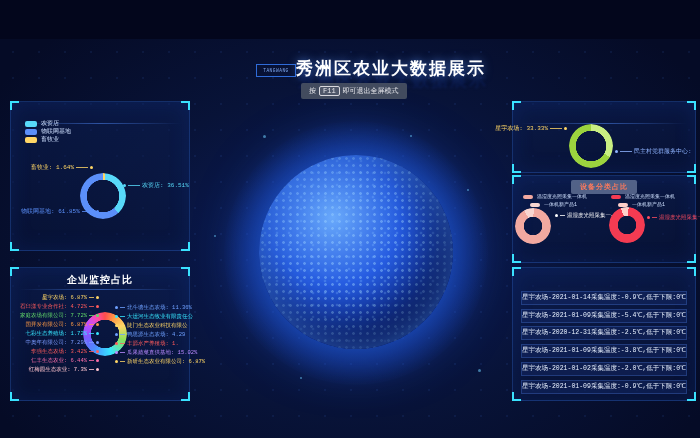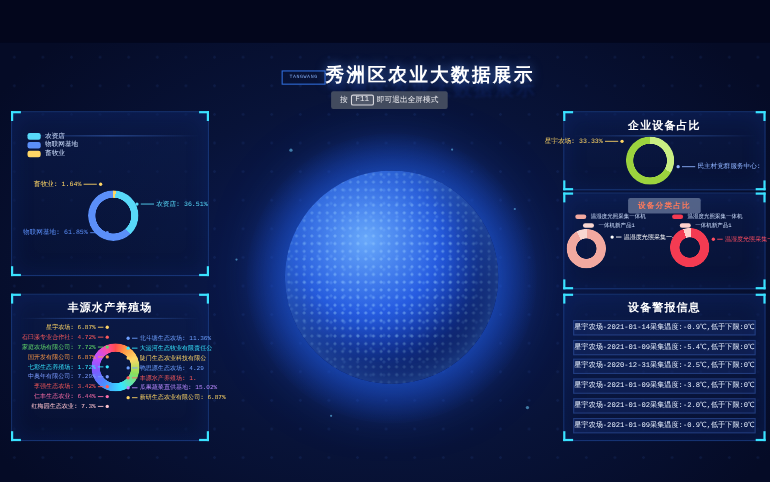--- a/index.html
+++ b/index.html
@@ -144,21 +144,21 @@
         <span class="lead lead-m"></span>
         <span class="dot"></span>
     </div>
   </section>
 
   <section class="panel p2">
     <span class="cnr c-tl"></span>
       <span class="cnr c-tr"></span>
       <span class="cnr c-bl"></span>
       <span class="cnr c-br"></span>
-    <h2 class="panel-title">丰源水产养殖场</h2>
+    <h2 class="panel-title">企业监控占比</h2>
     <div class="rule"></div>
     <div class="donut donut2"></div>
     <div class="clabel tiny just-end" style="left: 2px; top: 26px; width: 86px; color: rgb(255, 214, 102);">
         <span>星宇农场: 6.87%</span>
         <span class="lead lead-s"></span>
         <span class="dot"></span>
       </div>
     <div class="clabel tiny just-end" style="left: 2px; top: 35px; width: 86px; color: rgb(255, 91, 91);">
         <span>石臼漾专业合作社: 4.72%</span>
         <span class="lead lead-s"></span>
@@ -234,21 +234,20 @@
         <span class="lead lead-s"></span>
         <span>新研生态农业有限公司: 6.87%</span>
       </div>
   </section>
 
   <section class="panel p3">
     <span class="cnr c-tl"></span>
       <span class="cnr c-tr"></span>
       <span class="cnr c-bl"></span>
       <span class="cnr c-br"></span>
-    <h2 class="panel-title">企业设备占比</h2>
     <div class="rule"></div>
     <div class="donut donut3"></div>
     <div class="clabel just-end" style="left: 2px; top: 22px; width: 52px; color: rgb(255, 214, 102);">
       <span>星宇农场: 33.33%</span>
         <span class="lead lead-m"></span>
         <span class="dot"></span>
     </div>
     <div class="clabel" style="left: 102px; top: 45px; color: rgb(143, 179, 255);">
       <span class="dot"></span>
         <span class="lead lead-m"></span>
@@ -290,21 +289,20 @@
         <span class="lead lead-s"></span>
         <span>温湿度光照采集一—</span>
     </div>
   </section>
 
   <section class="panel p5">
     <span class="cnr c-tl"></span>
       <span class="cnr c-tr"></span>
       <span class="cnr c-bl"></span>
       <span class="cnr c-br"></span>
-    <h2 class="panel-title">设备警报信息</h2>
     <div class="alarm-row" style="top:23px">星宇农场-2021-01-14采集温度:-0.9℃,低于下限:0℃</div>
     <div class="alarm-row" style="top:41px">星宇农场-2021-01-09采集温度:-5.4℃,低于下限:0℃</div>
     <div class="alarm-row" style="top:58px">星宇农场-2020-12-31采集温度:-2.5℃,低于下限:0℃</div>
     <div class="alarm-row" style="top:76px">星宇农场-2021-01-09采集温度:-3.8℃,低于下限:0℃</div>
     <div class="alarm-row" style="top:94px">星宇农场-2021-01-02采集温度:-2.0℃,低于下限:0℃</div>
     <div class="alarm-row" style="top:112px">星宇农场-2021-01-09采集温度:-0.9℃,低于下限:0℃</div>
   </section>
 </div>
 
 </body></html>

